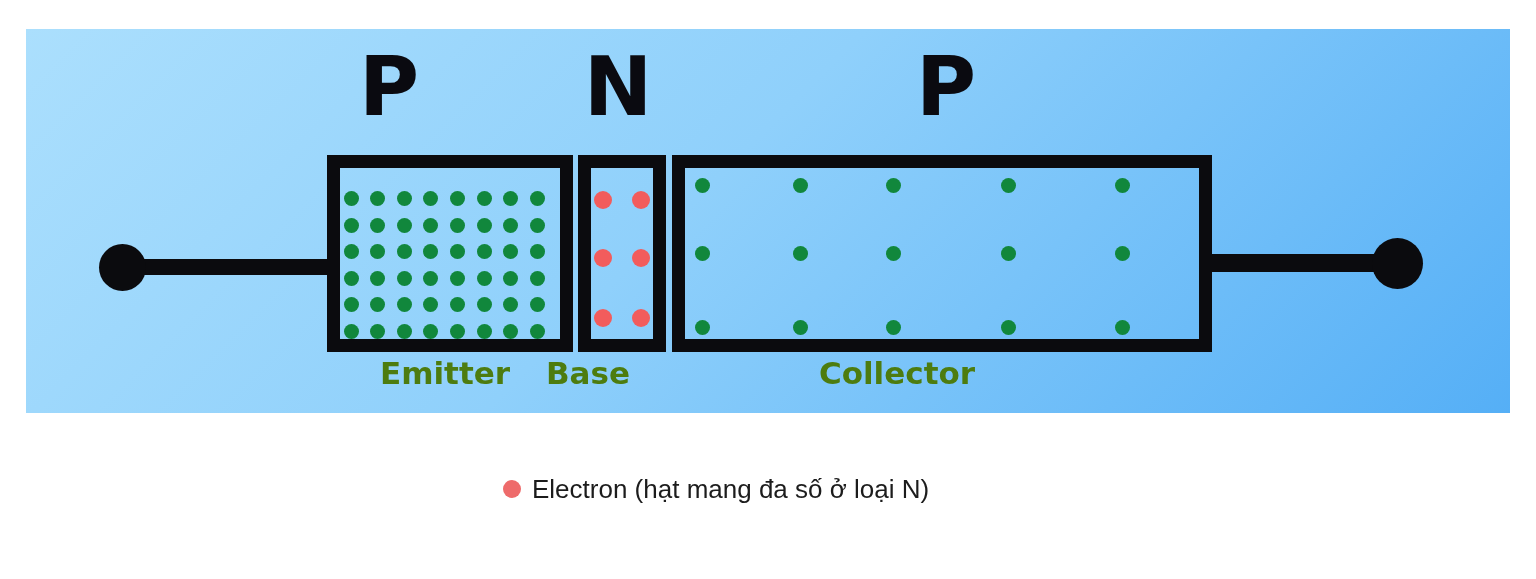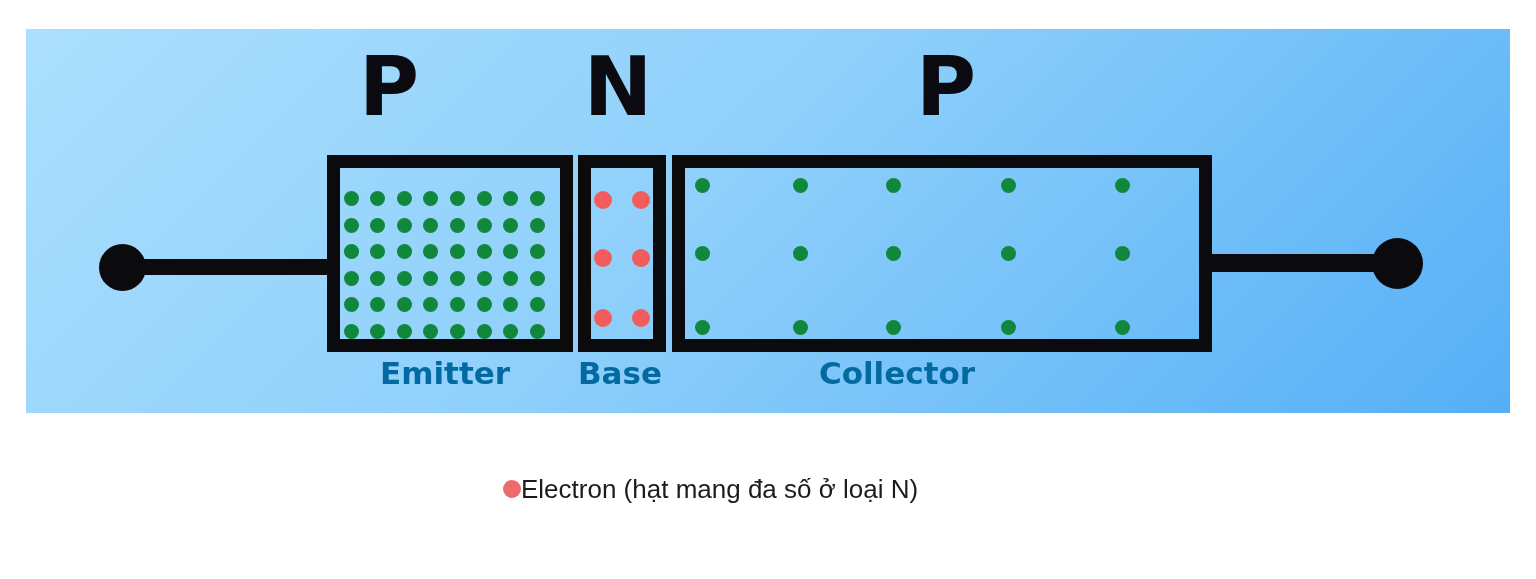--- a/index.html
+++ b/index.html
@@ -19,28 +19,28 @@
   #lead-right-line{left:1206px;top:254px;width:196px;height:18px;}
   .terminal{position:absolute;border-radius:50%;background:#0b0b0e;}
   #terminal-left{left:99px;top:244px;width:47px;height:47px;}
   #terminal-right{left:1372px;top:238px;width:51px;height:51px;}
 
   .doping{position:absolute;top:46px;transform:translateX(-50%);
           font-family:"DejaVu Sans",sans-serif;font-weight:900;font-size:82px;line-height:1;color:#0a0a10;}
   #doping-p1{left:389px;} #doping-n{left:618px;} #doping-p2{left:946px;}
 
   .region-label{position:absolute;top:358px;transform:translateX(-50%);
-          font-family:"DejaVu Sans",sans-serif;font-weight:800;font-size:31px;line-height:1;color:#0369a1;}
-  #label-emitter{left:445px;} #label-base{left:620px;} #label-collector{left:897px;text-align:center;}
+          font-family:"DejaVu Sans",sans-serif;font-weight:800;font-size:31px;line-height:1;color:#4d7c0f;}
+  #label-emitter{left:445px;} #label-base{left:588px;} #label-collector{left:897px;text-align:center;}
 
   .dot{position:absolute;border-radius:50%;}
 
   .legend{position:absolute;left:503px;top:473px;display:flex;flex-direction:column;gap:8px;
           font-size:26px;line-height:32px;color:#1c1c1c;font-family:"Liberation Sans",sans-serif;}
-  .legend-row{display:flex;align-items:center;}
+  .legend-row{display:flex;align-items:center;gap:11px;}
   .legend-dot{width:18px;height:18px;border-radius:50%;flex:none;}
 </style>
 </head>
 <body>
 
 <div class="stage">
 
   <div class="panel"></div>
 
   <div class="doping" id="doping-p1">P</div>

